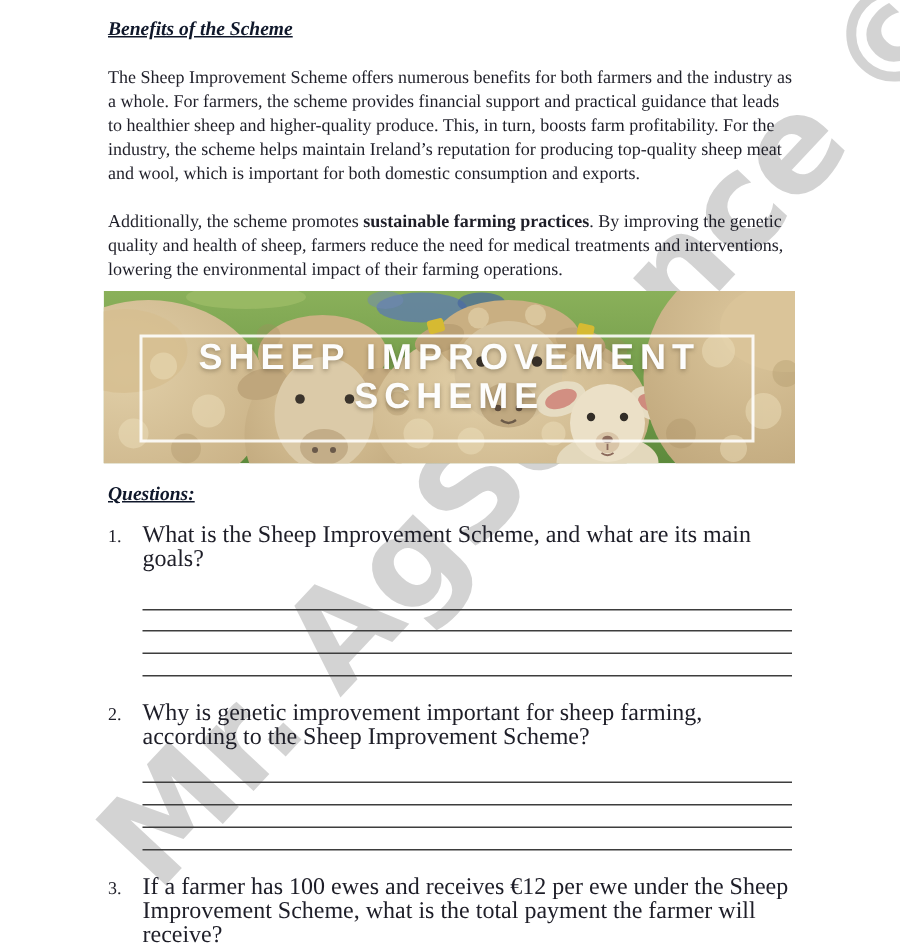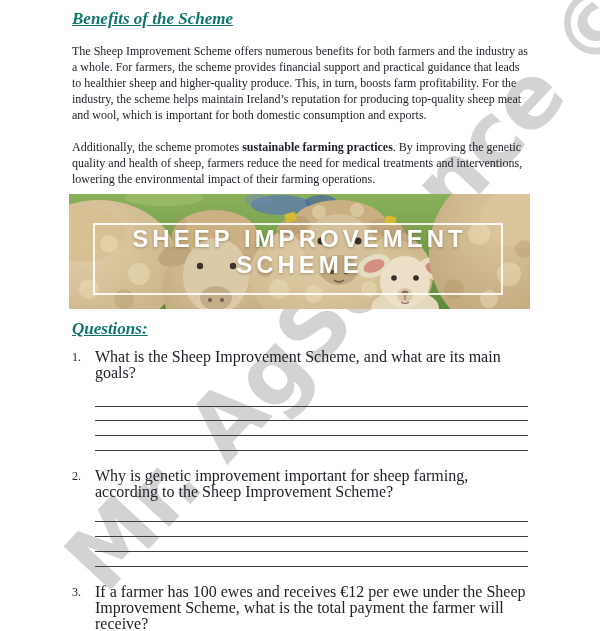--- a/index.html
+++ b/index.html
@@ -8,22 +8,22 @@
   .page{position:relative;width:600px;height:631px;background:#ffffff;}
 
   
   .watermark{position:absolute;left:45px;top:540px;z-index:0;
     transform:rotate(-47deg);transform-origin:0 0;white-space:nowrap;
     font-family:"DejaVu Sans",sans-serif;font-weight:700;letter-spacing:-1px;
     font-size:88px;color:rgba(150,150,150,0.42);pointer-events:none;}
 
   .content{position:relative;z-index:1;padding:10px 72px 0 72px;}
 
-  .section-heading{font-size:17px;font-weight:bold;line-height:17px;
-    color:#0f766e;text-decoration:underline;margin:0;}
+  .section-heading{font-size:13px;font-weight:bold;line-height:17px;
+    color:#0f172a;text-decoration:underline;margin:0;}
   .section-heading.italic{font-style:italic;}
   .heading-benefits{margin-bottom:12px;}
   .heading-questions{margin-top:11px;font-style:italic;}
 
   .para{font-size:12px;line-height:16px;margin:16px 0 6px 0;}
   .para b{font-weight:bold;}
   .para.second{margin-bottom:7px;}
 
   
   .photo{position:relative;width:461px;height:115px;margin-left:-3px;overflow:hidden;}

